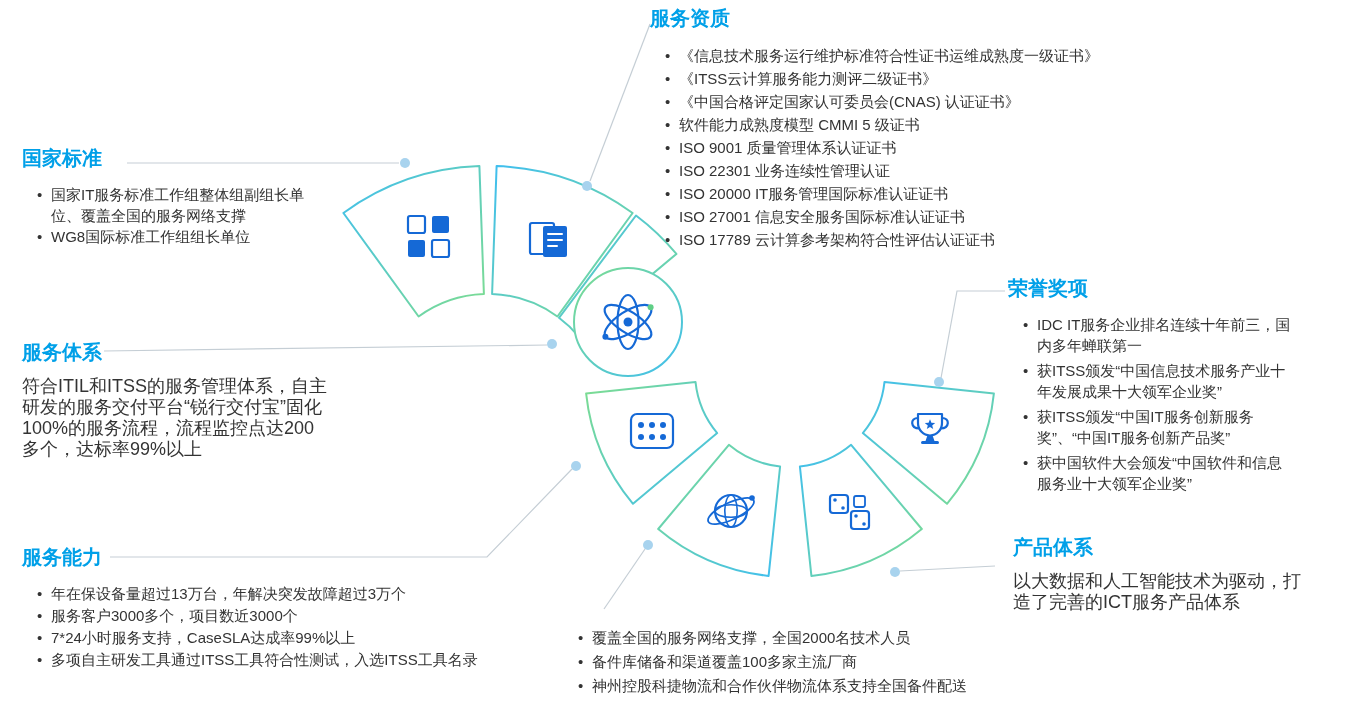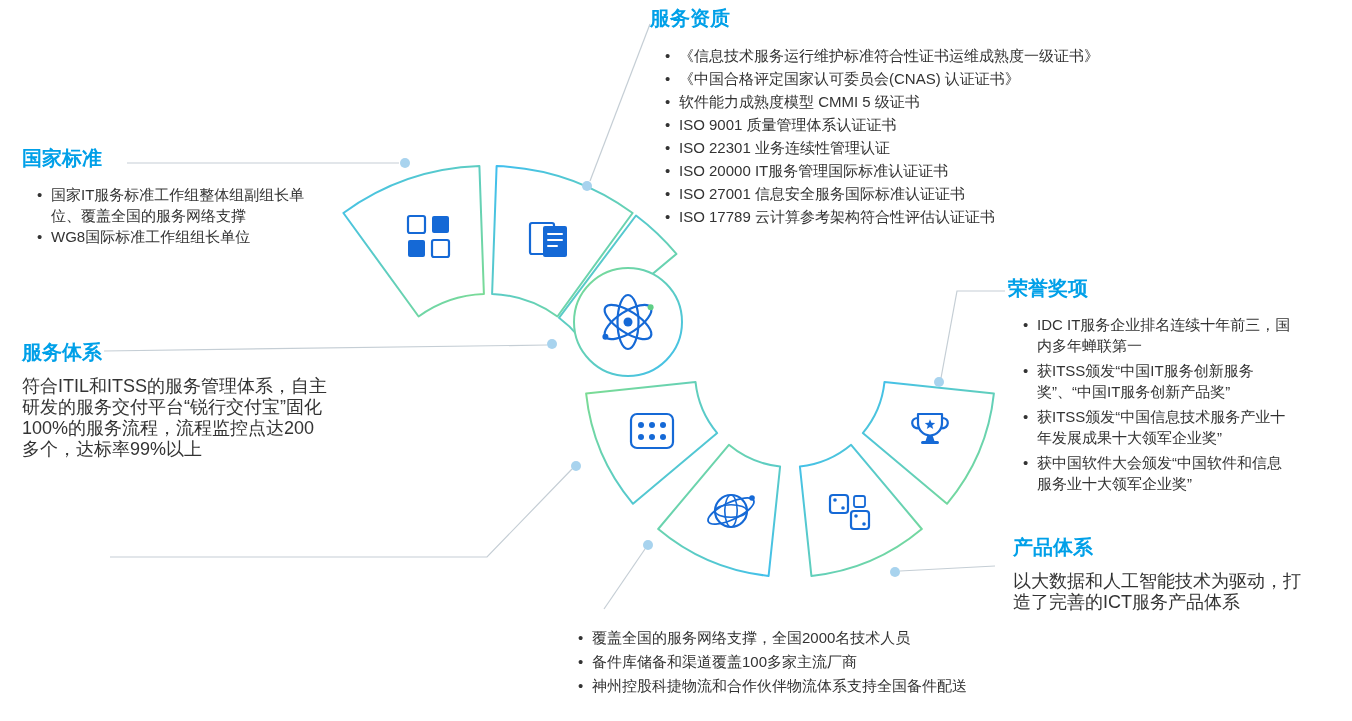--- a/index.html
+++ b/index.html
@@ -154,45 +154,55 @@
     <ul>
         <li>国家IT服务标准工作组整体组副组长单位、覆盖全国的服务网络支撑</li>
         <li>WG8国际标准工作组组长单位</li>
       </ul>
   </section>
 
   <section class="sec sec-qualifications">
     <h2>服务资质</h2>
     <ul>
         <li>《信息技术服务运行维护标准符合性证书运维成熟度一级证书》</li>
+        <li>《ITSS云计算服务能力测评二级证书》</li>
         <li>《中国合格评定国家认可委员会(CNAS) 认证证书》</li>
         <li>软件能力成熟度模型 CMMI 5 级证书</li>
         <li>ISO 9001 质量管理体系认证证书</li>
         <li>ISO 22301 业务连续性管理认证</li>
         <li>ISO 20000 IT服务管理国际标准认证证书</li>
         <li>ISO 27001 信息安全服务国际标准认证证书</li>
         <li>ISO 17789 云计算参考架构符合性评估认证证书</li>
       </ul>
   </section>
 
   <section class="sec sec-honors">
     <h2>荣誉奖项</h2>
     <ul>
         <li>IDC IT服务企业排名连续十年前三，国内多年蝉联第一</li>
+        <li>获ITSS颁发“中国信息技术服务产业十年发展成果十大领军企业奖”</li>
         <li>获ITSS颁发“中国IT服务创新服务奖”、“中国IT服务创新产品奖”</li>
-        <li>获ITSS颁发“中国信息技术服务产业十年发展成果十大领军企业奖”</li>
         <li>获中国软件大会颁发“中国软件和信息服务业十大领军企业奖”</li>
       </ul>
   </section>
 
   <section class="sec sec-system">
     <h2>服务体系</h2>
     <p>符合ITIL和ITSS的服务管理体系，自主研发的服务交付平台“锐行交付宝”固化100%的服务流程，流程监控点达200多个，达标率99%以上</p>
   </section>
 
+  <section class="sec sec-capability">
+    <h2>服务能力</h2>
+    <ul>
+        <li>年在保设备量超过13万台，年解决突发故障超过3万个</li>
+        <li>服务客户3000多个，项目数近3000个</li>
+        <li>7*24小时服务支持，CaseSLA达成率99%以上</li>
+        <li>多项自主研发工具通过ITSS工具符合性测试，入选ITSS工具名录</li>
+      </ul>
+  </section>
 
   <section class="sec sec-network">
     <ul>
         <li>覆盖全国的服务网络支撑，全国2000名技术人员</li>
         <li>备件库储备和渠道覆盖100多家主流厂商</li>
         <li>神州控股科捷物流和合作伙伴物流体系支持全国备件配送</li>
       </ul>
   </section>
 
   <section class="sec sec-product">

